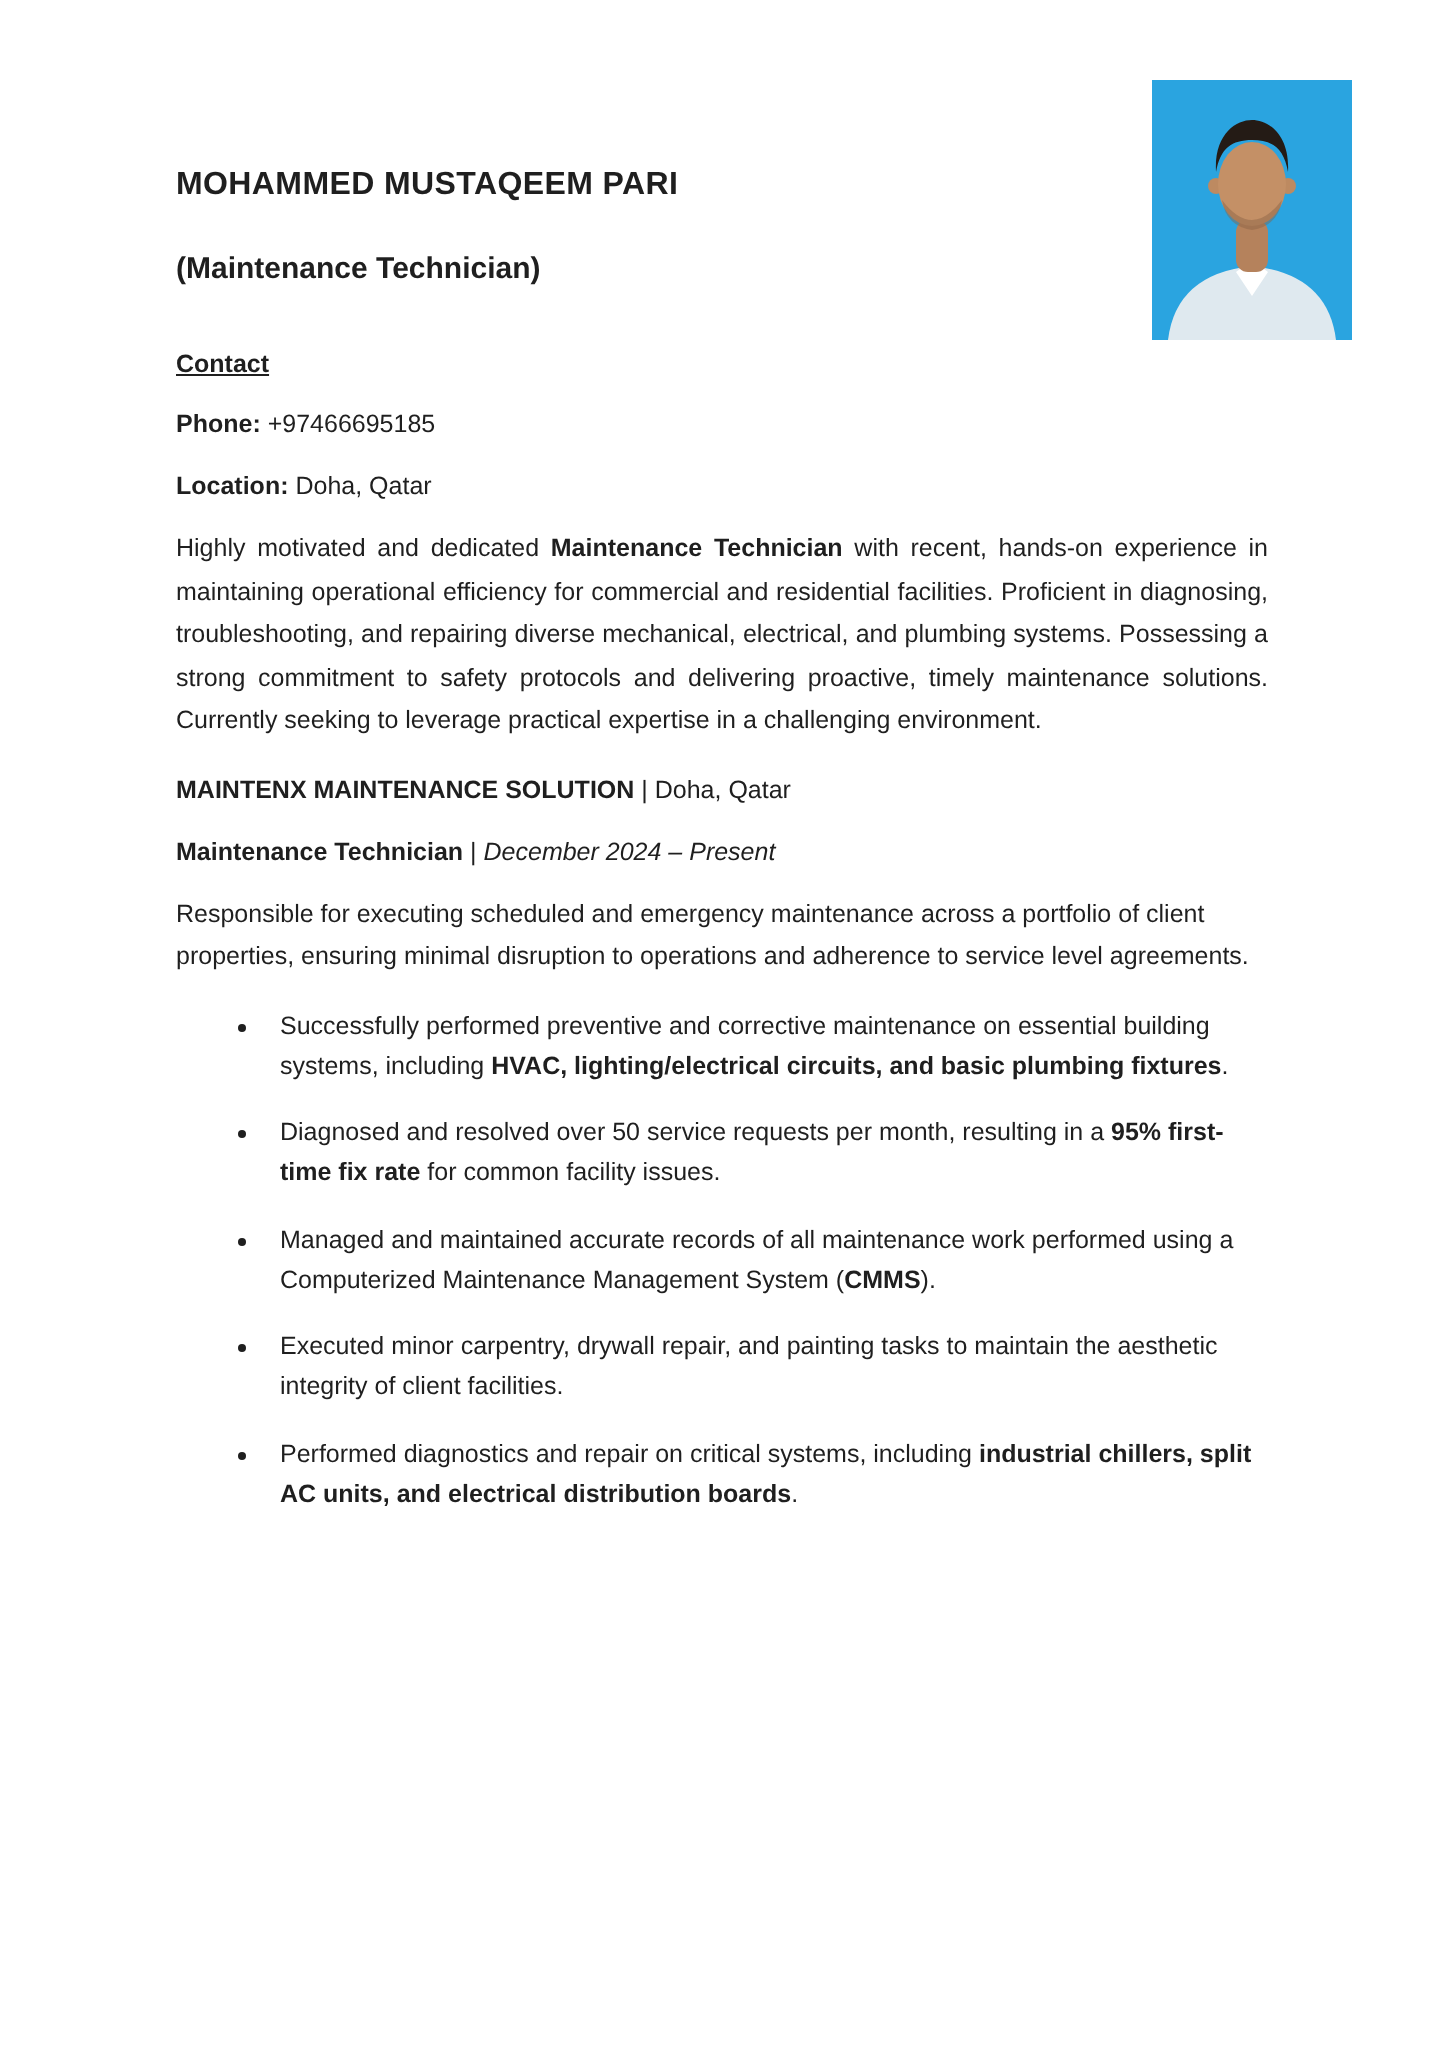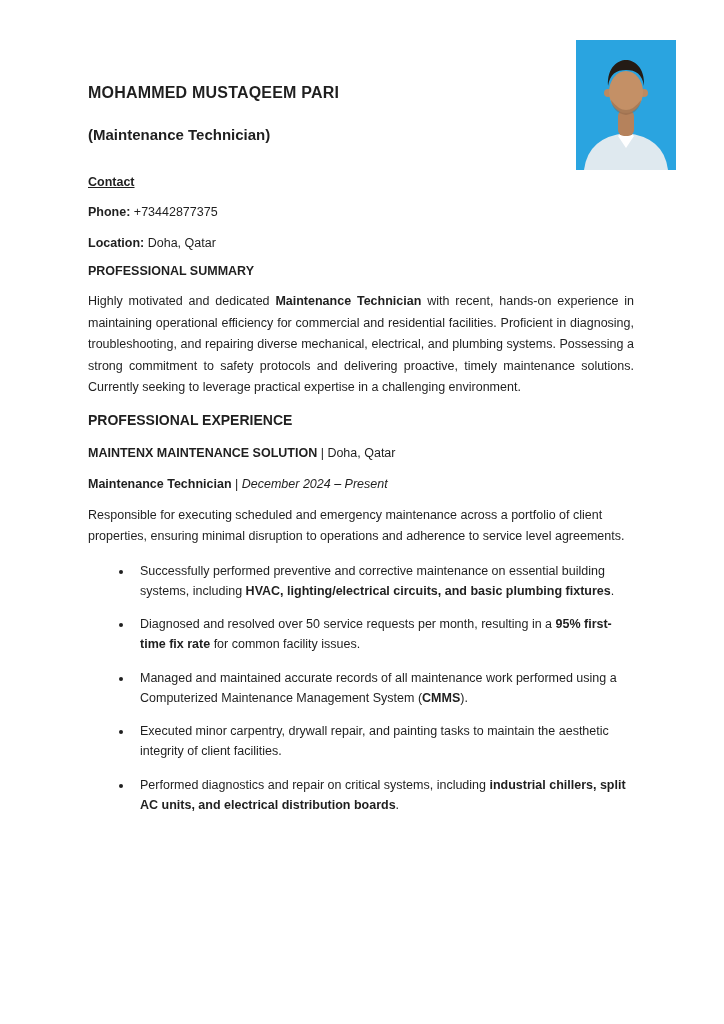--- a/index.html
+++ b/index.html
@@ -59,30 +59,28 @@
   </svg>
 </div>
 
 <div class="page">
 
   <div class="name">MOHAMMED MUSTAQEEM PARI</div>
   <div class="role">(Maintenance Technician)</div>
 
   <div class="h-small"><span class="u">Contact</span></div>
 
-  <p class="line"><span class="b">Phone:</span><span> +73442877375</span></p>
+  <p class="line"><span class="b">Phone:</span><span> +97466695185</span></p>
 
 
   <p class="line"><span class="b">Location:</span><span> Doha, Qatar</span></p>
 
-  <div class="h-small">PROFESSIONAL SUMMARY</div>
 
   <p class="para justify"><span>Highly motivated and dedicated </span><span class="b">Maintenance Technician</span><span> with recent, hands-on experience in maintaining operational efficiency for commercial and residential facilities. Proficient in diagnosing, troubleshooting, and repairing diverse mechanical, electrical, and plumbing systems. Possessing a strong commitment to safety protocols and delivering proactive, timely maintenance solutions. Currently seeking to leverage practical expertise in a challenging environment.</span></p>
 
-  <div class="h-exp">PROFESSIONAL EXPERIENCE</div>
 
   <p class="line job-head"><span class="b">MAINTENX MAINTENANCE SOLUTION</span><span> | </span><span>Doha, Qatar</span></p>
 
   <p class="line job-head"><span class="b">Maintenance Technician</span><span> | </span><span class="i">December 2024 – Present</span></p>
 
   <p class="para">Responsible for executing scheduled and emergency maintenance across a portfolio of client properties, ensuring minimal disruption to operations and adherence to service level agreements.</p>
 
   <ul class="bullets">
     <li><span>Successfully performed preventive and corrective maintenance on essential building systems, including </span><span class="b">HVAC, lighting/electrical circuits, and basic plumbing fixtures</span><span>.</span></li>
     <li><span>Diagnosed and resolved over 50 service requests per month, resulting in a </span><span class="b">95% first-time fix rate</span><span> for common facility issues.</span></li>

